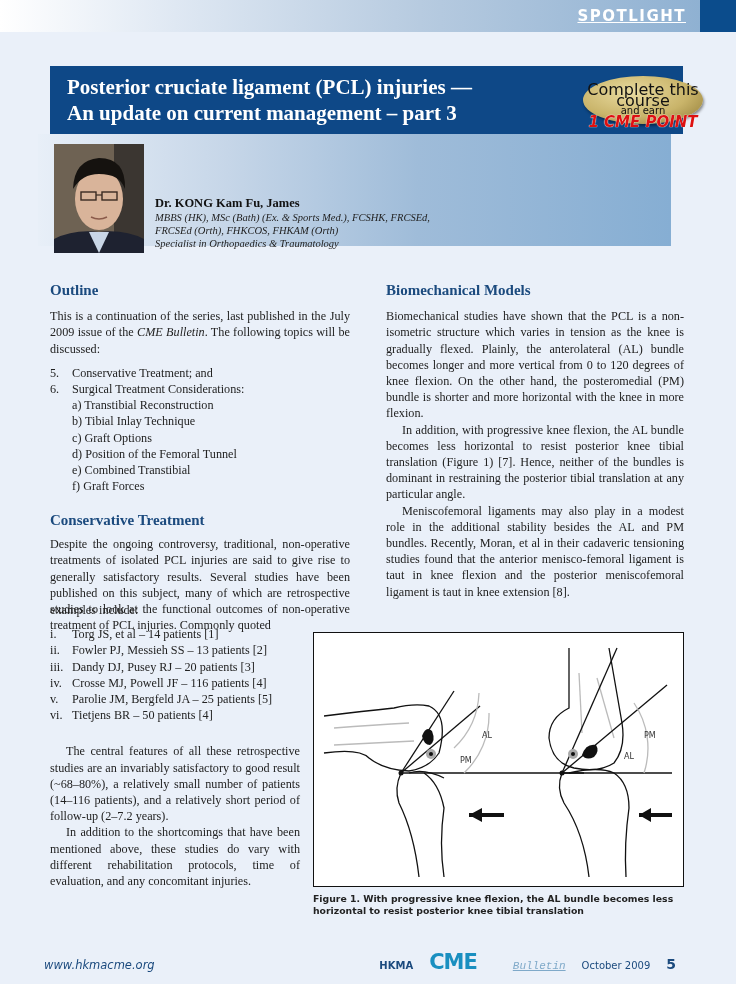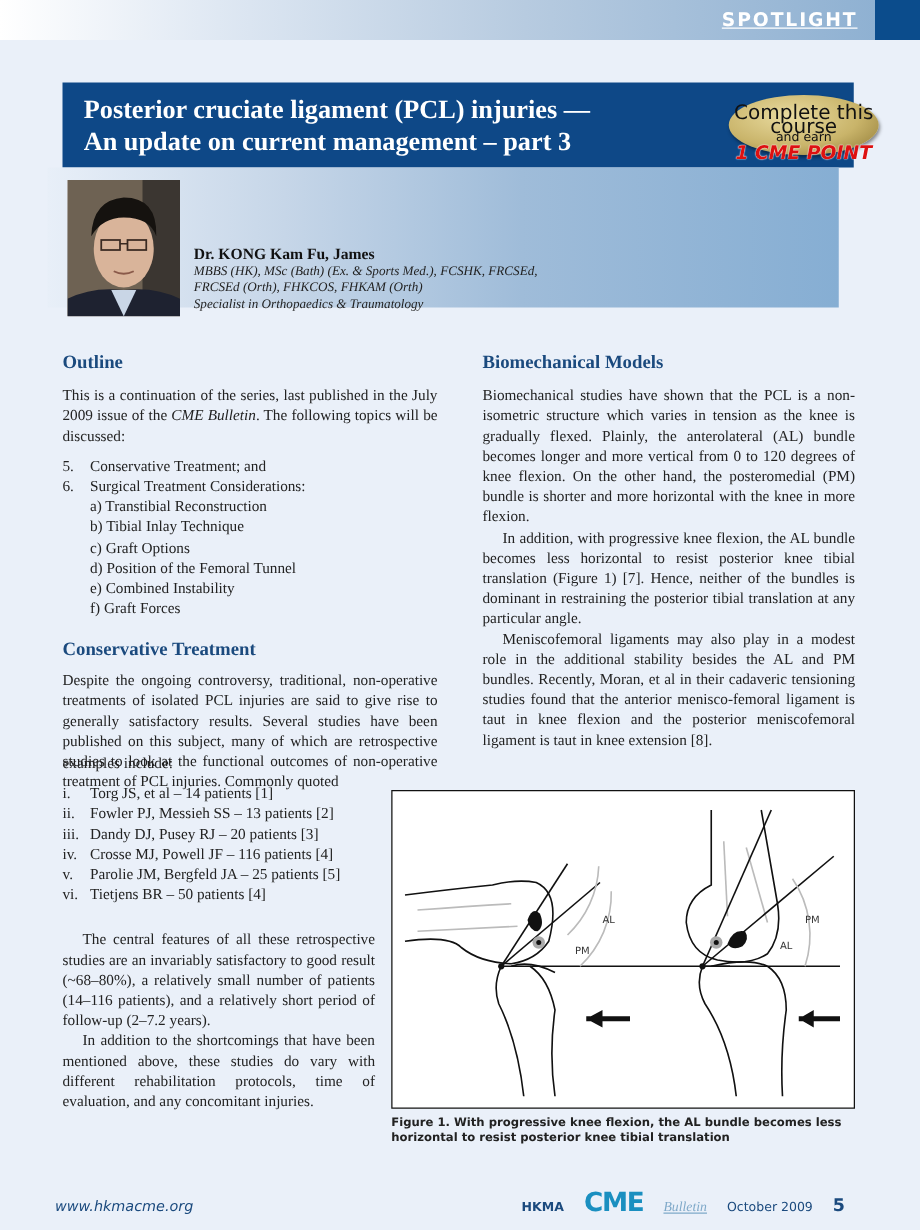--- a/index.html
+++ b/index.html
@@ -40,21 +40,21 @@
   .refs .rnum { display: inline-block; width: 22px; }
 
   .figure { position: absolute; left: 313px; top: 632px; width: 371px; height: 255px; background: #fff; border: 1.5px solid #111; }
   .figcap { position: absolute; left: 313px; top: 893px; width: 380px; font-family: "DejaVu Sans", sans-serif;
     font-size: 9.3px; line-height: 12px; font-weight: bold; color: #222; }
 
   .footer-url { position: absolute; left: 44px; top: 958px; font-family: "DejaVu Sans", sans-serif; font-style: italic; font-size: 11.5px; color: #1b4a7e; }
   .footer-right { position: absolute; right: 60px; top: 950px; font-family: "DejaVu Sans", sans-serif; display: flex; align-items: baseline; gap: 16px; }
   .footer-right .hkma { font-size: 10px; font-weight: bold; color: #1b4a7e; }
   .footer-right .cme { font-size: 21px; font-weight: bold; color: #1a8fc0; letter-spacing: -1px; }
-  .footer-right .bulletin { font-family: Liberation Serif, serif; font-style: italic; font-size: 11px; color: #7fa9c9; text-decoration: underline; }
+  .footer-right .bulletin { font-family: Liberation Mono, monospace; font-style: italic; font-size: 11px; color: #7fa9c9; text-decoration: underline; margin-left: 20px; }
   .footer-right .date { font-size: 10px; color: #1b4a7e; }
   .footer-right .page { font-size: 14px; font-weight: bold; color: #1b4a7e; }
 </style>
 </head>
 <body>
 
 <div class="topbar">
   <span class="label">SPOTLIGHT</span>
 </div>
 <div class="topbar-block"></div>
@@ -99,21 +99,21 @@
   <p style="margin-top:10px;"><span>This is a continuation of the series, last published in the July 2009 issue of the </span><i>CME Bulletin</i><span>. The following topics will be discussed:</span></p>
   <ol class="topics" style="margin-top:8px;">
     <li><span class="num">5.</span><span>Conservative Treatment; and</span></li>
     <li><span class="num">6.</span><span>Surgical Treatment Considerations:</span></li>
   </ol>
   <div class="sub">
     <div>a) Transtibial Reconstruction</div>
     <div>b) Tibial Inlay Technique</div>
     <div>c) Graft Options</div>
     <div>d) Position of the Femoral Tunnel</div>
-    <div>e) Combined Instability</div>
+    <div>e) Combined Transtibial</div>
     <div>f) Graft Forces</div>
   </div>
 </div>
 
 <div class="col col-left" style="top:512px;">
   <h2>Conservative Treatment</h2>
   <p style="margin-top:8px;">Despite the ongoing controversy, traditional, non-operative treatments of isolated PCL injuries are said to give rise to generally satisfactory results. Several studies have been published on this subject, many of which are retrospective studies to look at the functional outcomes of non-operative treatment of PCL injuries. Commonly quoted</p>
 </div>
 <div class="col" style="left:50px; width:250px; top:602px;">
   <p>examples include:</p>

